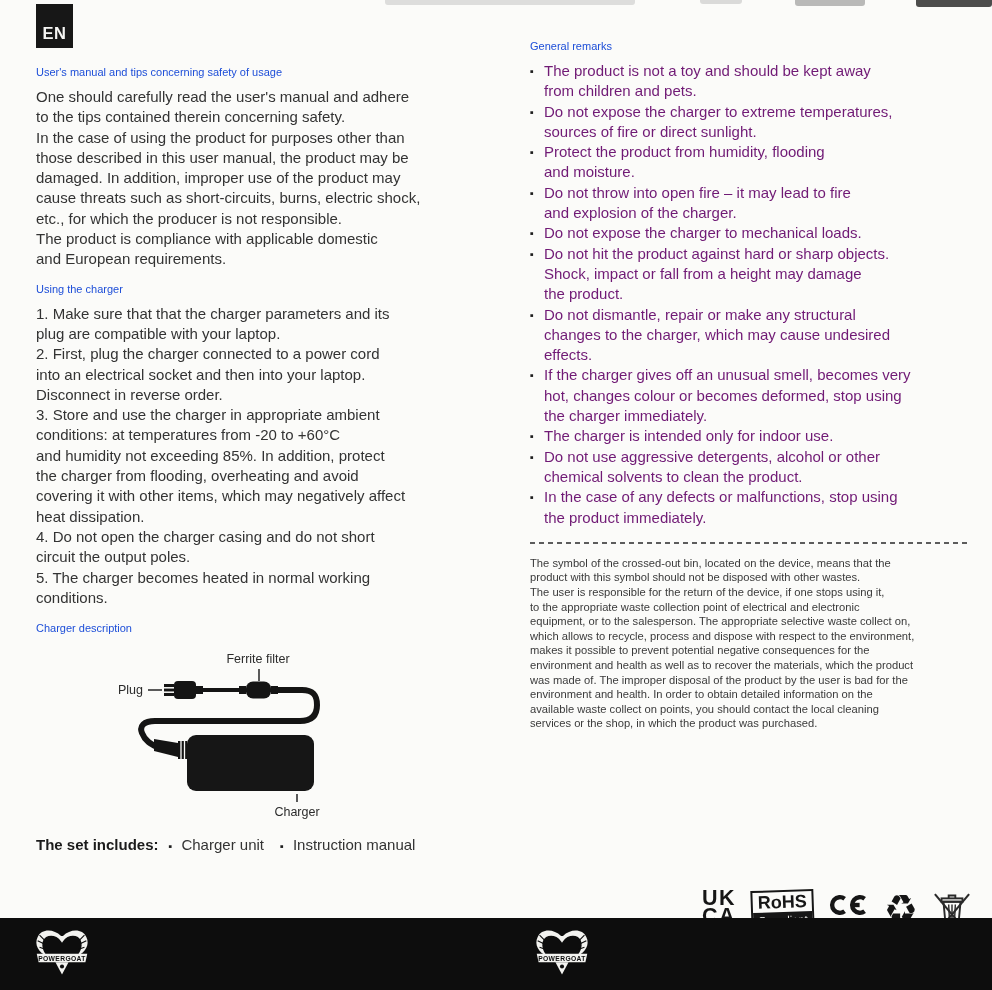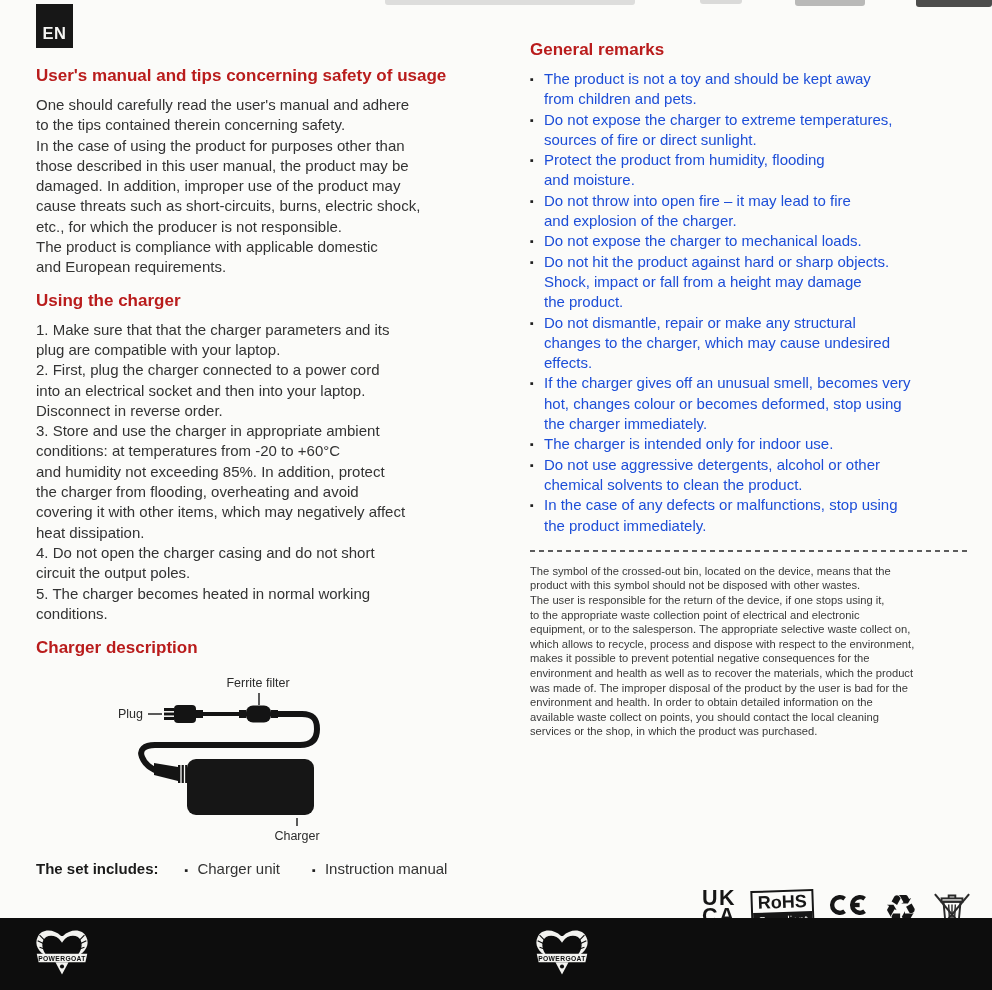--- a/index.html
+++ b/index.html
@@ -15,39 +15,39 @@
   .lang-badge {
     position:absolute; left:36px; top:4px; width:37px; height:44px;
     background:#171717; color:#f5f5f3; box-sizing:border-box;
     display:flex; align-items:flex-end; justify-content:center; padding-bottom:5px;
     font-size:16.5px; font-weight:700; letter-spacing:.5px;text-align:center;
   }
 
   .left-col  { position:absolute; left:36px;  top:66px; width:436px; }
   .right-col { position:absolute; left:530px; top:40px; width:440px; }
 
-  h2.sec { font-size:17px; font-weight:700; color:#b91c1c; margin:0 0 9px 0; }
+  h2.sec { font-size:11px; font-weight:400; color:#1d4ed8; margin:0 0 9px 0; }
   .body-text { font-size:15px; line-height:20.3px; white-space:pre-line; margin:0 0 11px 0; color:#333; }
 
   ul.remarks { list-style:none; margin:0; padding:0; }
-  ul.remarks li { display:flex; font-size:15px; line-height:20.3px; color:#1d4ed8; }
+  ul.remarks li { display:flex; font-size:15px; line-height:20.3px; color:#701a75; }
   ul.remarks li::before { content:"▪"; flex:none; width:14px; font-size:11px; color:#1d1d1d; }
   ul.remarks li span { white-space:pre-line; }
 
   .divider {
     height:2px; margin:14px 0 12px 0;
     background:repeating-linear-gradient(90deg,#5c5c5c 0 5px,transparent 5px 9px);
   }
   h3.disposal-h { font-size:12.4px; font-weight:700; color:#1b1b1b; margin:0 0 7px 0; }
   .disposal-body { font-size:11.2px; line-height:14.6px; white-space:pre-line; color:#3a3a3a; margin:0; }
 
   .diagram { display:block; margin:4px 0 0 0; }
   .dlabel { font-size:12.5px; fill:#2b2b2b; font-family:"Liberation Sans",sans-serif; }
 
-  .set-row { display:flex; align-items:baseline; font-size:15px; margin-top:12px; color:#333;gap:16px; }
+  .set-row { display:flex; align-items:baseline; font-size:15px; margin-top:12px; color:#333; }
   .set-row .set-label { font-weight:700; color:#1b1b1b; margin-right:10px; }
   .set-item { margin-right:16px; }
   .set-item::before { content:"▪"; font-size:11px; color:#1d1d1d; margin-right:9px; }
 
   .certs { position:absolute; left:702px; top:890px; height:58px; display:flex; align-items:flex-start; gap:15px; }
   .ukca { font-weight:700; font-size:21.5px; line-height:17.5px; color:#161616; letter-spacing:1.5px; text-align:center; }
   .rohs { border:2.5px solid #161616; transform:rotate(-2deg); text-align:center; background:#fbfbf9; }
   .rohs-title { font-size:18px; font-weight:700; color:#161616; padding:0 5px; line-height:20px; }
   .rohs-sub { background:#161616; color:#f5f5f2; font-size:11px; line-height:14px; padding:1px 4px 2px 4px; }
   .recycle { font-family:"DejaVu Sans",sans-serif; font-size:38px; line-height:1; color:#151515; }

